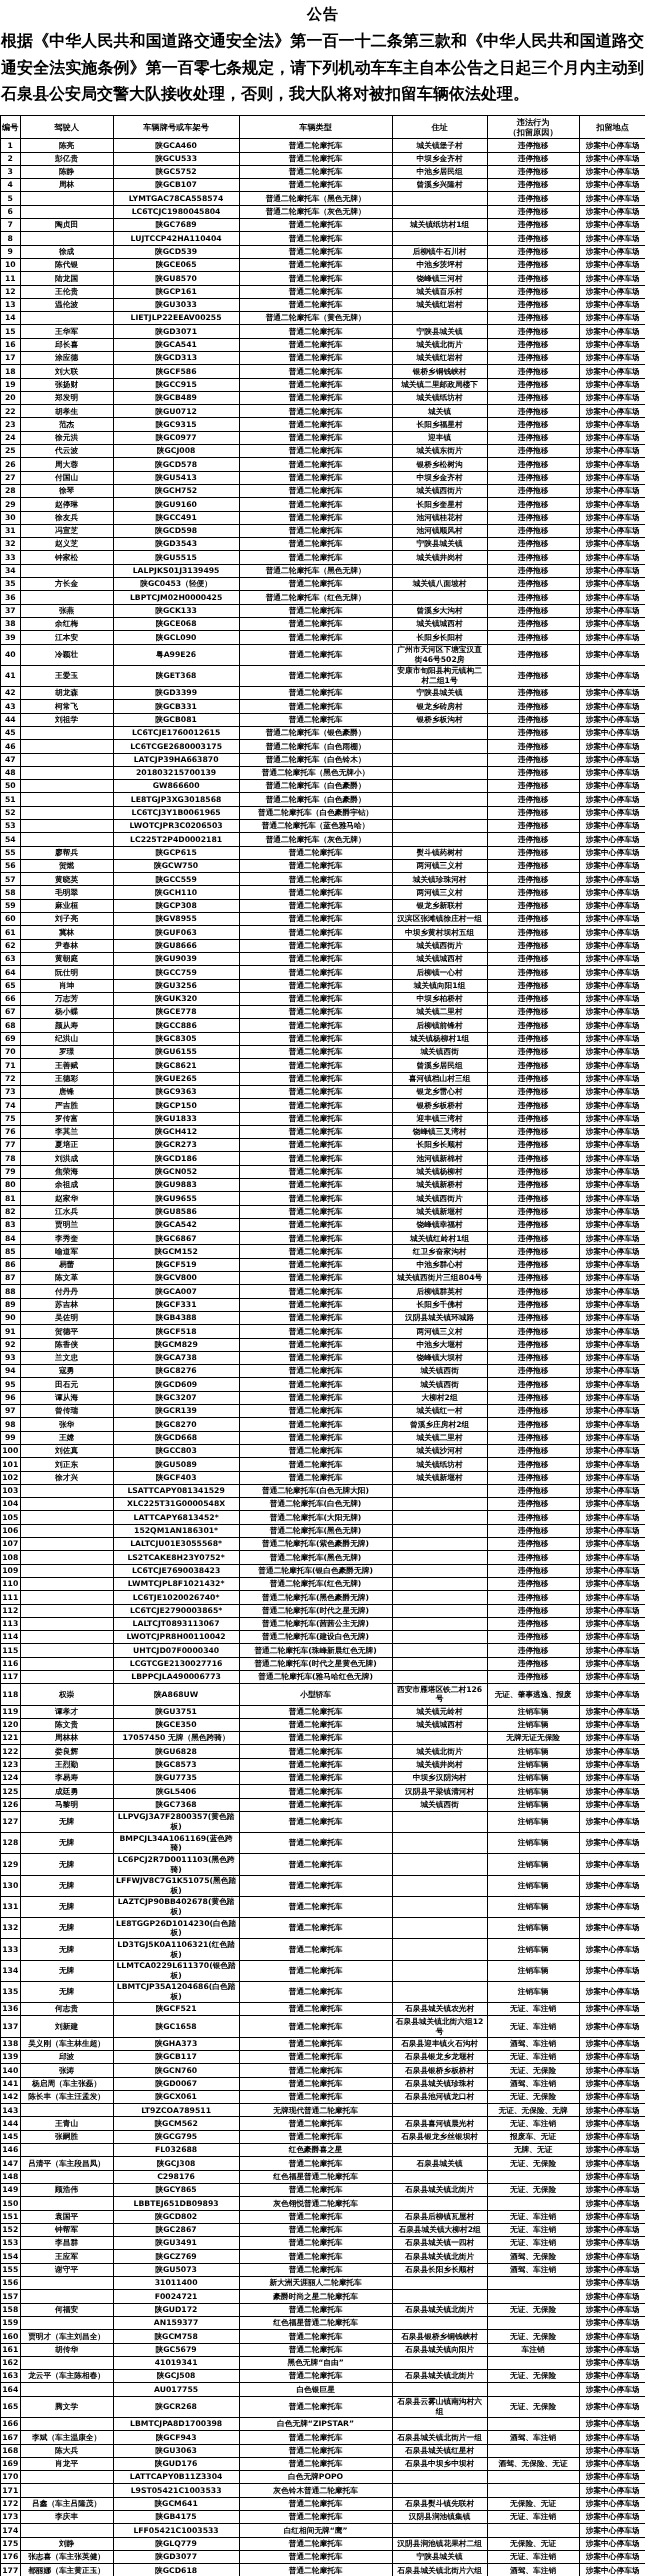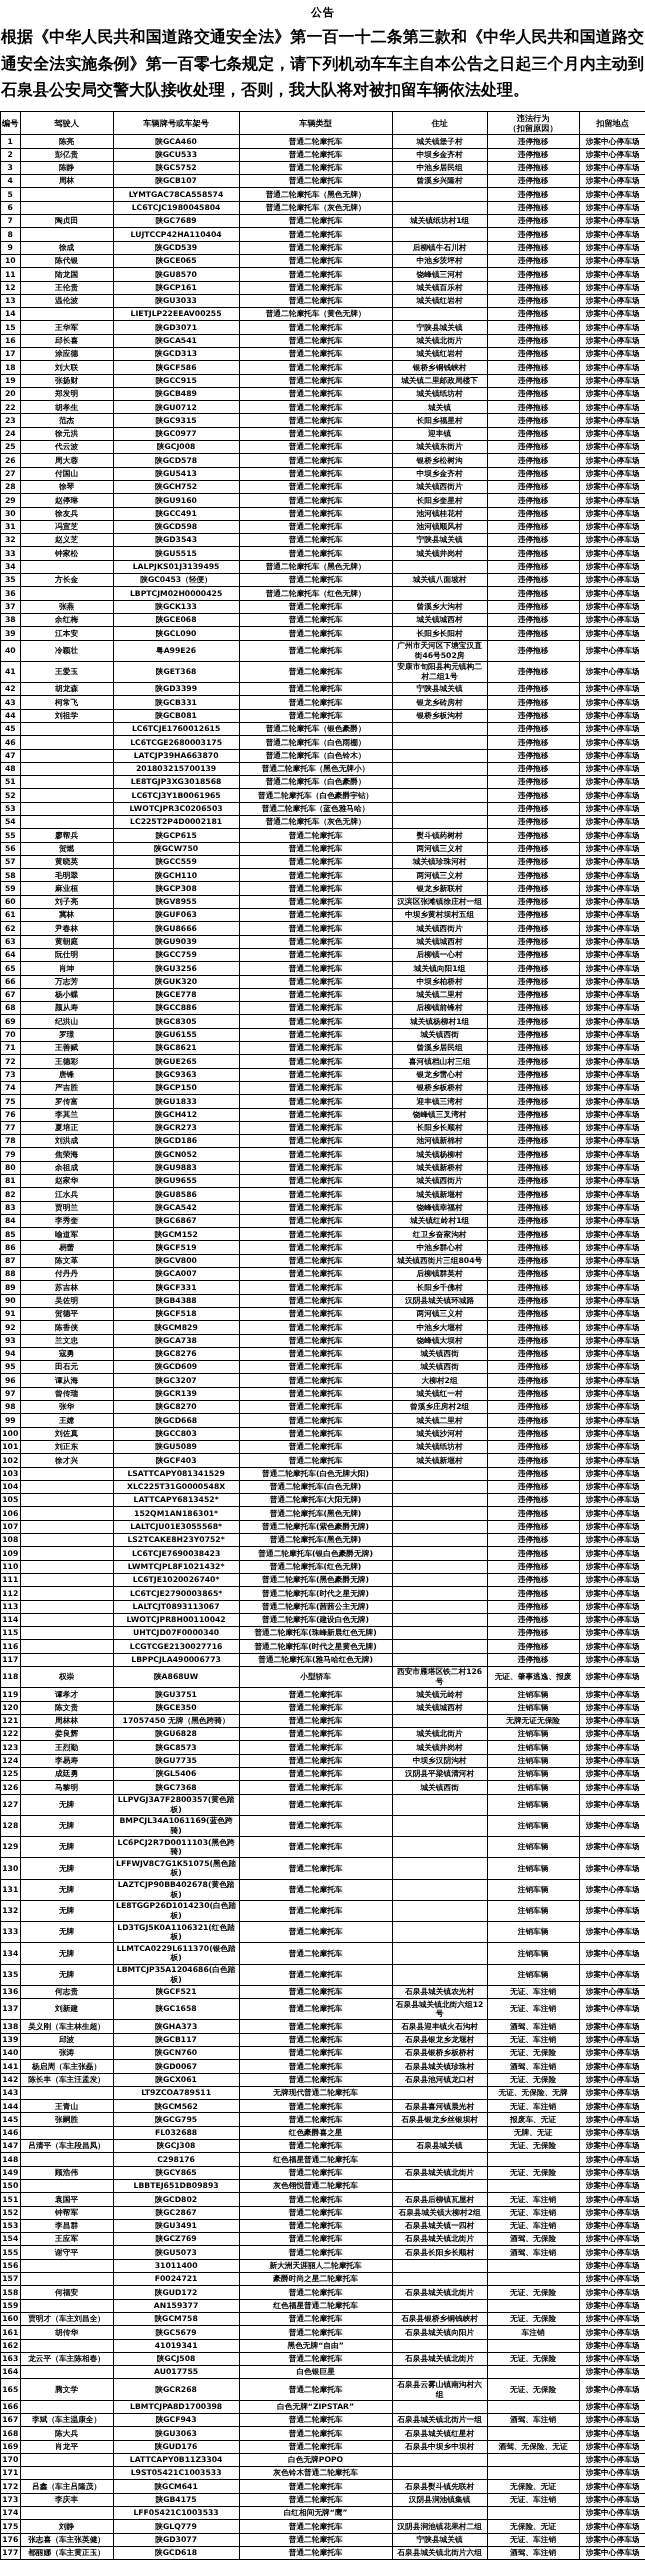--- a/index.html
+++ b/index.html
@@ -1,18 +1,18 @@
 <!DOCTYPE html>
 <html style="font-size:8.2px"><head>
 <meta charset="utf-8">
 <style>
   html,body{margin:0;padding:0;background:#ffffff;}
   body{width:646px;font-family:"DejaVu Sans","Liberation Sans",sans-serif;color:#000;}
   .page{width:646px;}
-  .doc-title{text-align:center;font-size:11px;font-weight:bold;padding:5.2px 0 3.1px 0;letter-spacing:1px;}
+  .doc-title{text-align:center;font-size:15px;font-weight:bold;padding:5.2px 0 3.1px 0;letter-spacing:1px;}
   .intro{font-size:16px;font-weight:bold;line-height:1.65;padding:1px 2.1px 7.2px 1px;text-align:justify;}
   table.notice{border-collapse:collapse;width:646px;table-layout:fixed;}
   table.notice th,table.notice td{
     border:1px solid #000;
     font-weight:bold;
     text-align:center;
     vertical-align:middle;
     padding:0.5px 1px;
     font-size:7.7px;
     line-height:1.25;
@@ -476,20 +476,29 @@
         <tr>
           <td>48</td>
           <td></td>
           <td>201803215700139</td>
           <td>普通二轮摩托车（黑色无牌小）</td>
           <td></td>
           <td>违停拖移</td>
           <td>涉案中心停车场</td>
         </tr>
         <tr>
+          <td>50</td>
+          <td></td>
+          <td>GW866600</td>
+          <td>普通二轮摩托车（白色豪爵）</td>
+          <td></td>
+          <td>违停拖移</td>
+          <td>涉案中心停车场</td>
+        </tr>
+        <tr>
           <td>51</td>
           <td></td>
           <td>LE8TGJP3XG3018568</td>
           <td>普通二轮摩托车（白色豪爵）</td>
           <td></td>
           <td>违停拖移</td>
           <td>涉案中心停车场</td>
         </tr>
         <tr>
           <td>52</td>

